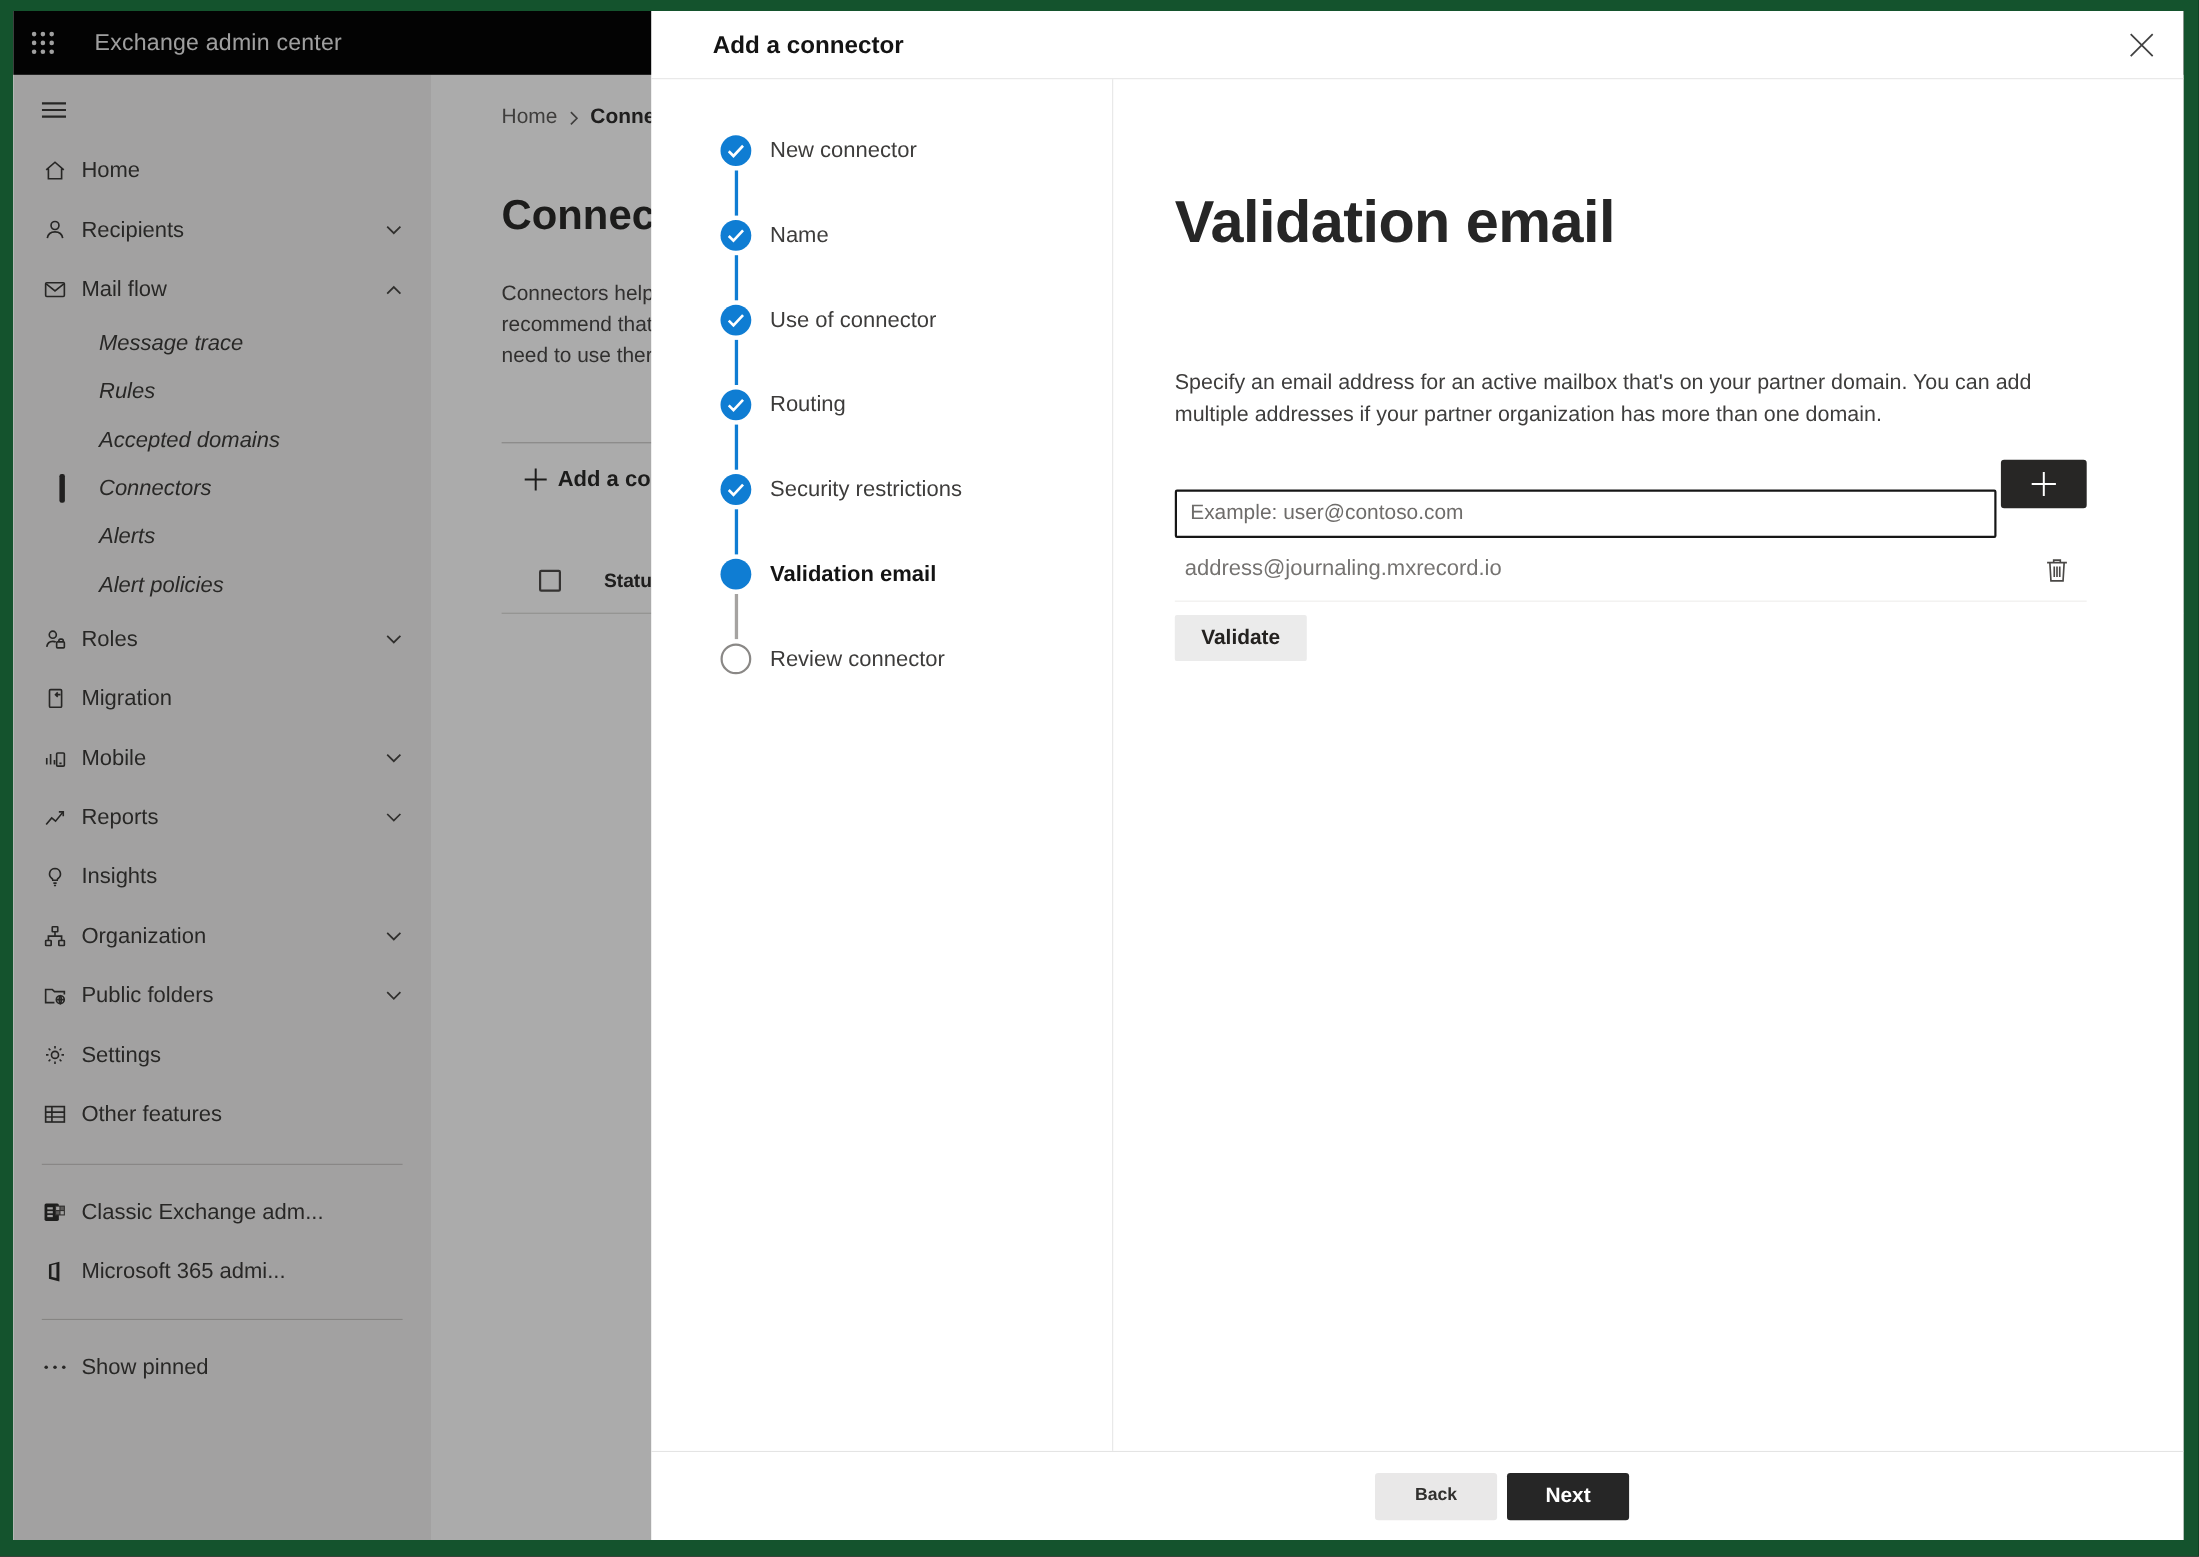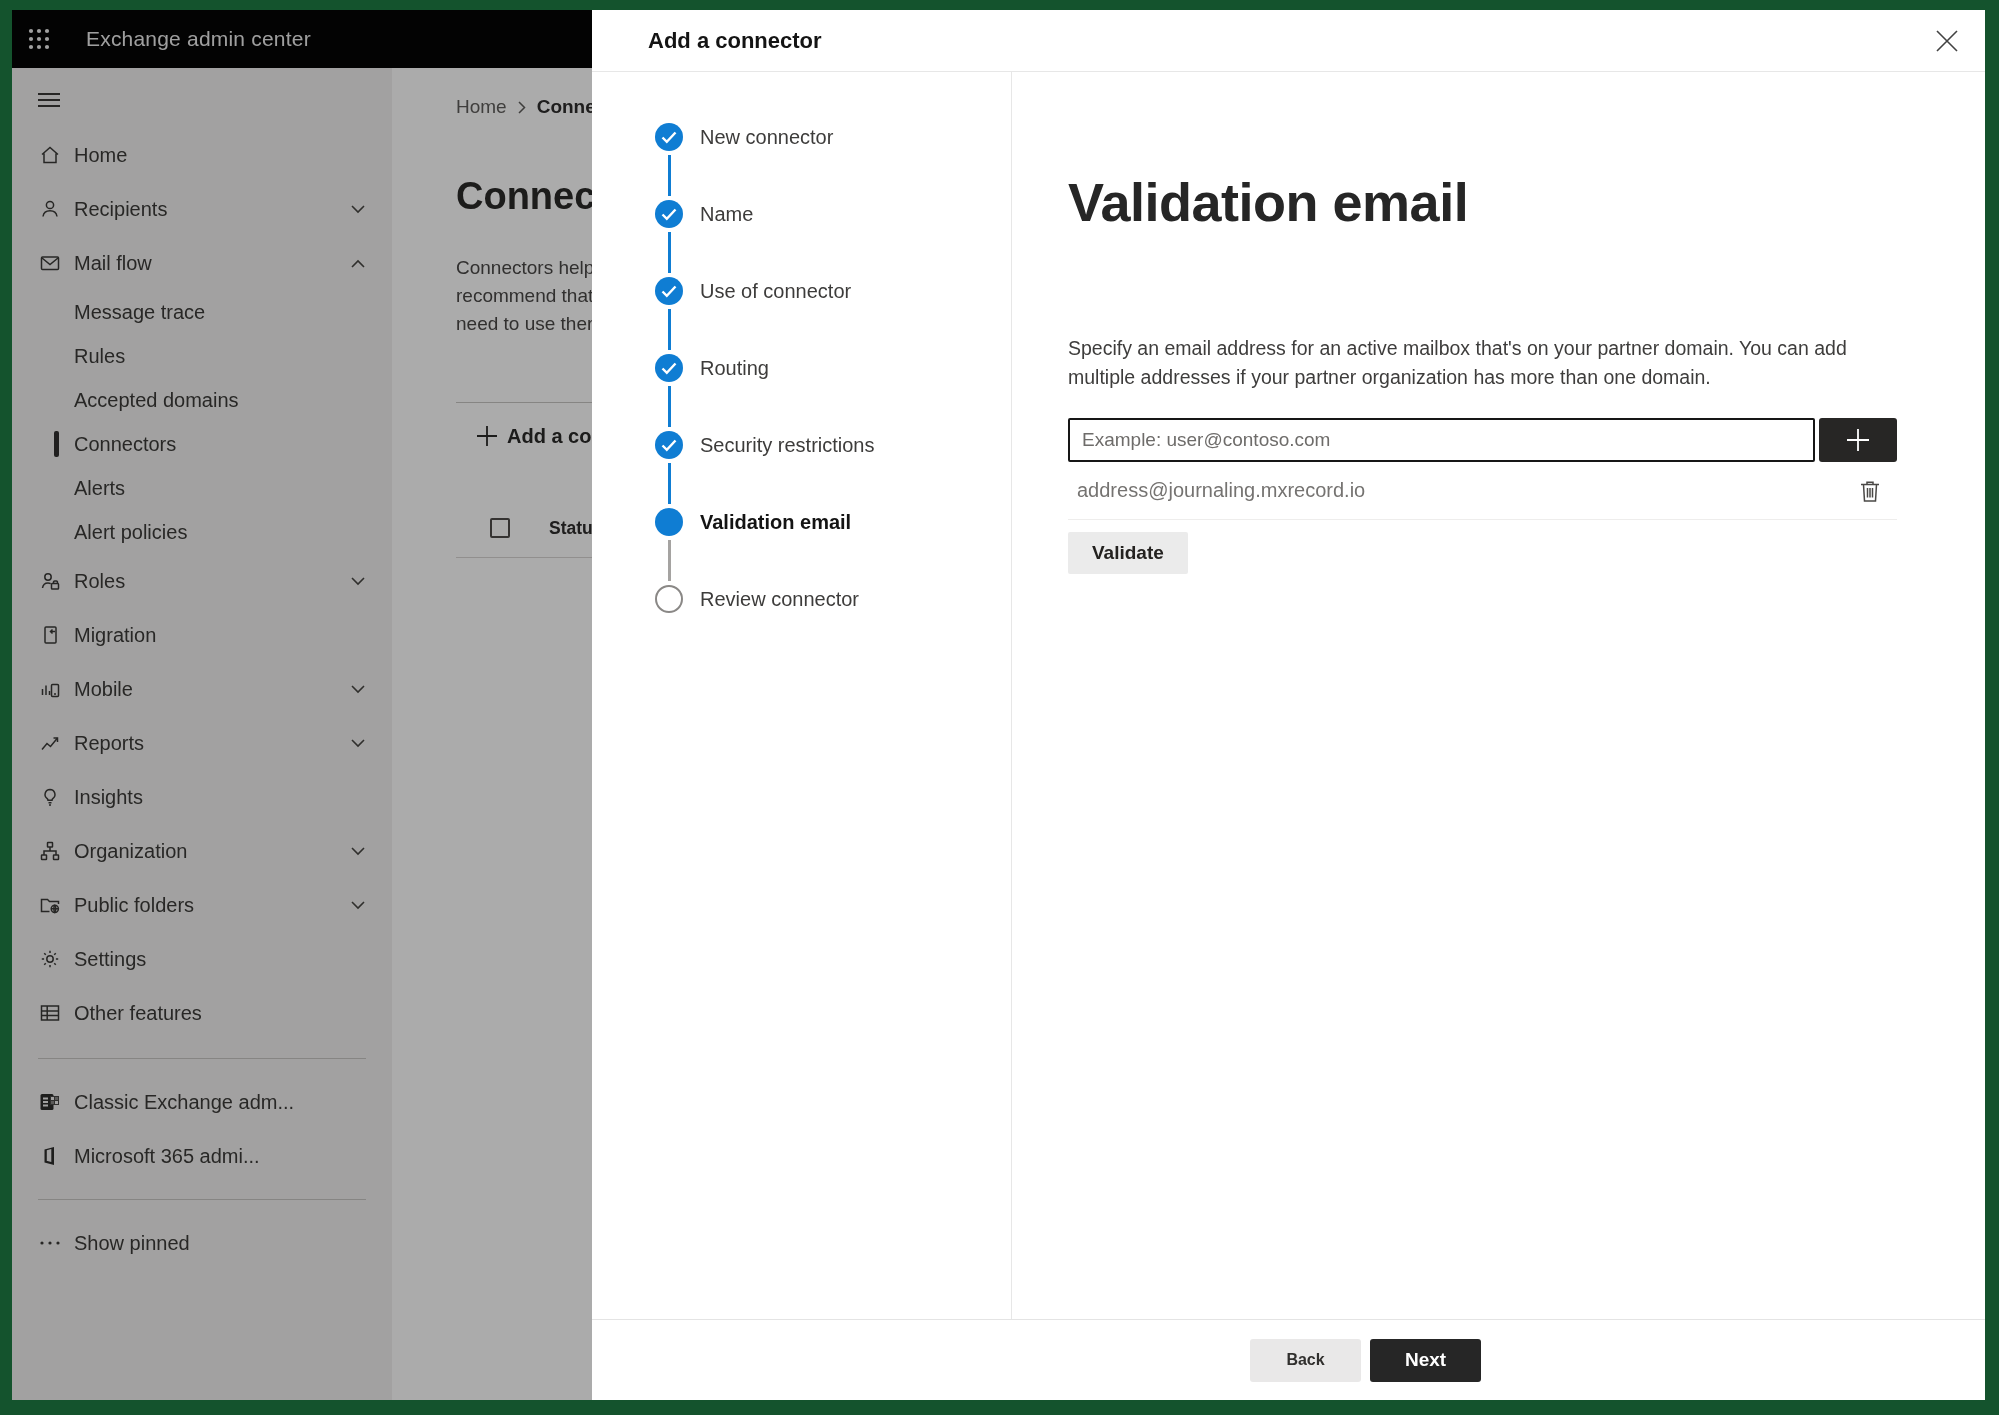--- a/index.html
+++ b/index.html
@@ -15,21 +15,21 @@
   
   .page { display: flex; height: 1332px; }
   .sidebar { position: relative; width: 380px; background: #f2f1f0; padding-top: 14px; flex: none; }
   .hamburger-row { height: 36px; display: flex; align-items: center; padding-left: 26px; cursor: pointer; }
   .nav-list { margin-top: 10px; }
   .nav-item { position: relative; display: flex; align-items: center; padding-left: 26px; cursor: pointer; }
   .nav-item.top { height: 54px; }
   .nav-item.sub { height: 44px; padding-left: 62px; }
   .nav-icon { width: 24px; height: 24px; flex: none; display: flex; align-items: center; justify-content: center; }
   .nav-label { margin-left: 12px; font-size: 20px; color: #3c3b39; white-space: nowrap; }
-  .nav-item.sub .nav-label { margin-left: 0; }
+  .nav-item.sub .nav-label { margin-left: 16px; font-style: italic; }
   .chevron { margin-left: auto; margin-right: 27px; display: flex; }
   .sel-marker { position: absolute; left: 42px; top: 50%; transform: translateY(-50%); width: 5px; height: 26px; border-radius: 2px; background: #323130; }
   .sb-divider { height: 1px; background: #c8c6c4; margin: 18px 26px 16px 26px; }
   .sb-divider.second { margin: 16px 26px; }
 
   .page-content { position: relative; flex: 1; background: #fff; }
   .breadcrumb { position: absolute; left: 64px; top: 28px; display: flex; align-items: center; gap: 11px; }
   .crumb-home { font-size: 19px; color: #5f5d5b; cursor: pointer; }
   .crumb-current { font-size: 19px; font-weight: 600; color: #2f2e2d; white-space: nowrap; cursor: pointer; }
   .bg-title { position: absolute; left: 64px; top: 105px; font-size: 38px; line-height: 46px; font-weight: 700; color: #2b2a29; white-space: nowrap; }
@@ -60,21 +60,21 @@
   .step-label { margin-left: 17px; font-size: 20px; color: #3d3c3b; white-space: nowrap; }
   .step.current .step-label { font-weight: 700; color: #141414; }
   .step::after { content: ""; position: absolute; left: 12.5px; top: 32px; width: 3px; height: 41px; background: #0f7dd3; }
   .step.current::after { background: #a5a3a1; }
   .step:last-child::after { display: none; }
 
   .step-content { flex: 1; padding: 98px 0 0 56px; }
   .content-heading { font-size: 54px; line-height: 64px; font-weight: 700; color: #262626; letter-spacing: -0.5px; }
   .content-desc { margin-top: 100px; width: 800px; font-size: 19.5px; line-height: 29px; color: #3e3d3c; }
   .input-row { margin-top: 26px; display: flex; align-items: stretch; }
-  .email-input { width: 747px; height: 44px; border: 2px solid #161616; border-radius: 2px; padding: 0 12px; font-size: 19px; color: #1a1a1a; font-family: "Liberation Sans", sans-serif; outline: none; background: #fff; }
+  .email-input { width: 747px; height: 44px; border: 2px solid #161616; border-radius: 2px; padding: 0 12px; font-size: 19px; color: #1a1a1a; font-family: "Liberation Sans", sans-serif; outline: none; background: #fff; margin-top: 27px; }
   .email-input::placeholder { color: #6e6c6a; opacity: 1; }
   .plus-btn { margin-left: 4px; width: 78px; height: 44px; background: #272625; border: none; border-radius: 3px; display: flex; align-items: center; justify-content: center; cursor: pointer; }
   .address-row { width: 829px; height: 58px; display: flex; align-items: center; justify-content: space-between; padding: 0 16px 0 9px; border-bottom: 1px solid #eeedec; }
   .address-text { font-size: 20px; color: #757371; }
   .trash-btn { display: flex; cursor: pointer; background: none; border: none; padding: 0; }
   .validate-btn { margin-top: 12px; height: 42px; padding: 0 24px; background: #ebebeb; border: none; border-radius: 2px; font-size: 19px; font-weight: 600; color: #242220; font-family: "Liberation Sans", sans-serif; cursor: pointer; }
 
   .dialog-footer { height: 81px; flex: none; border-top: 1px solid #e4e4e4; display: flex; align-items: center; }
   .back-btn { margin-left: 658px; min-width: 111px; height: 43px; background: #e9e8e8; border: none; border-radius: 3px; font-size: 16px; font-weight: 600; color: #31302e; font-family: "Liberation Sans", sans-serif; cursor: pointer; }
   .next-btn { margin-left: 9px; min-width: 111px; height: 43px; background: #262626; border: none; border-radius: 3px; font-size: 19px; font-weight: 600; color: #ffffff; font-family: "Liberation Sans", sans-serif; cursor: pointer; }

